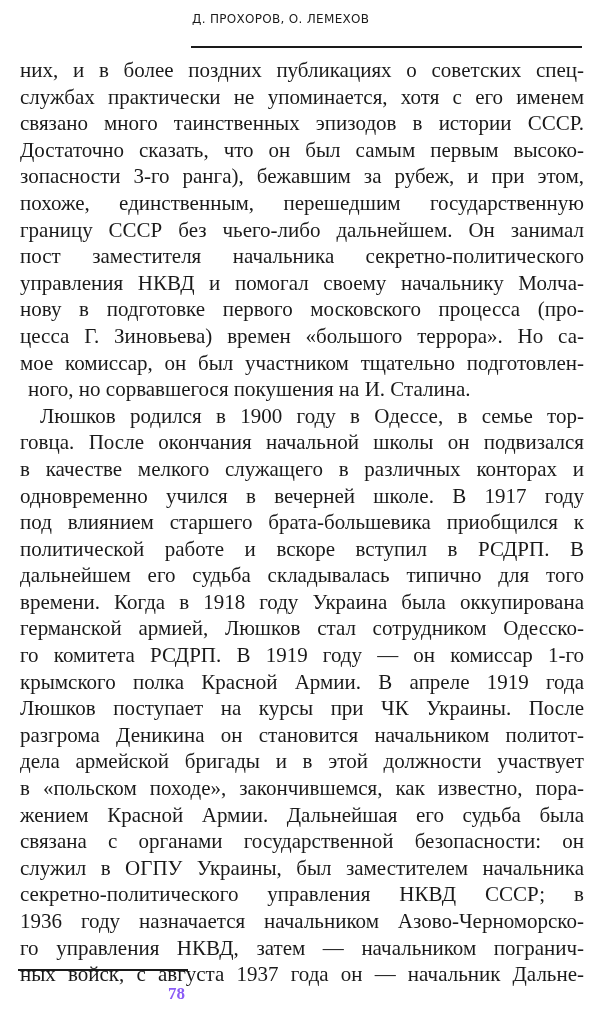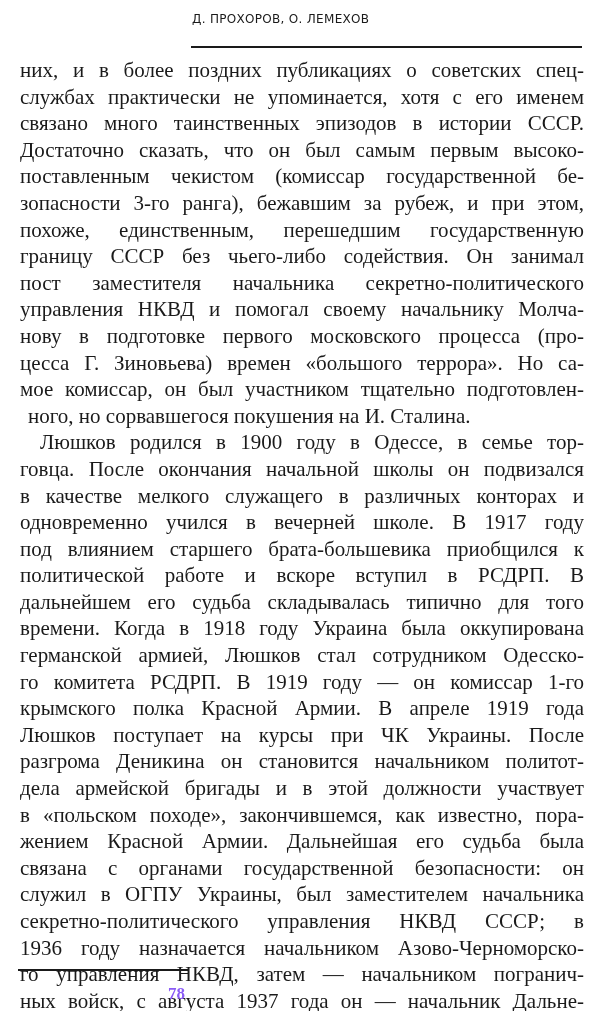--- a/index.html
+++ b/index.html
@@ -29,24 +29,23 @@
 
 <div class="running-head">Д. ПРОХОРОВ, О. ЛЕМЕХОВ</div>
 <div class="head-rule"></div>
 
 <div class="body-text">
   <div>
     <span class="line">них, и в более поздних публикациях о советских спец-</span>
     <span class="line">службах практически не упоминается, хотя с его именем</span>
     <span class="line">связано много таинственных эпизодов в истории СССР.</span>
     <span class="line">Достаточно сказать, что он был самым первым высоко-</span>
-    <span class="line">поставленным чекистом (комиссар государственной бе-</span>
     <span class="line">зопасности 3-го ранга), бежавшим за рубеж, и при этом,</span>
     <span class="line">похоже, единственным, перешедшим государственную</span>
-    <span class="line">границу СССР без чьего-либо содействия. Он занимал</span>
+    <span class="line">границу СССР без чьего-либо дальнейшем. Он занимал</span>
     <span class="line">пост заместителя начальника секретно-политического</span>
     <span class="line">управления НКВД и помогал своему начальнику Молча-</span>
     <span class="line">нову в подготовке первого московского процесса (про-</span>
     <span class="line">цесса Г. Зиновьева) времен «большого террора». Но са-</span>
     <span class="line">мое комиссар, он был участником тщательно подготовлен-</span>
     <span class="line last">ного, но сорвавшегося покушения на И. Сталина.</span>
   </div>
   <div>
     <span class="line indent">Люшков родился в 1900 году в Одессе, в семье тор-</span>
     <span class="line">говца. После окончания начальной школы он подвизался</span>

